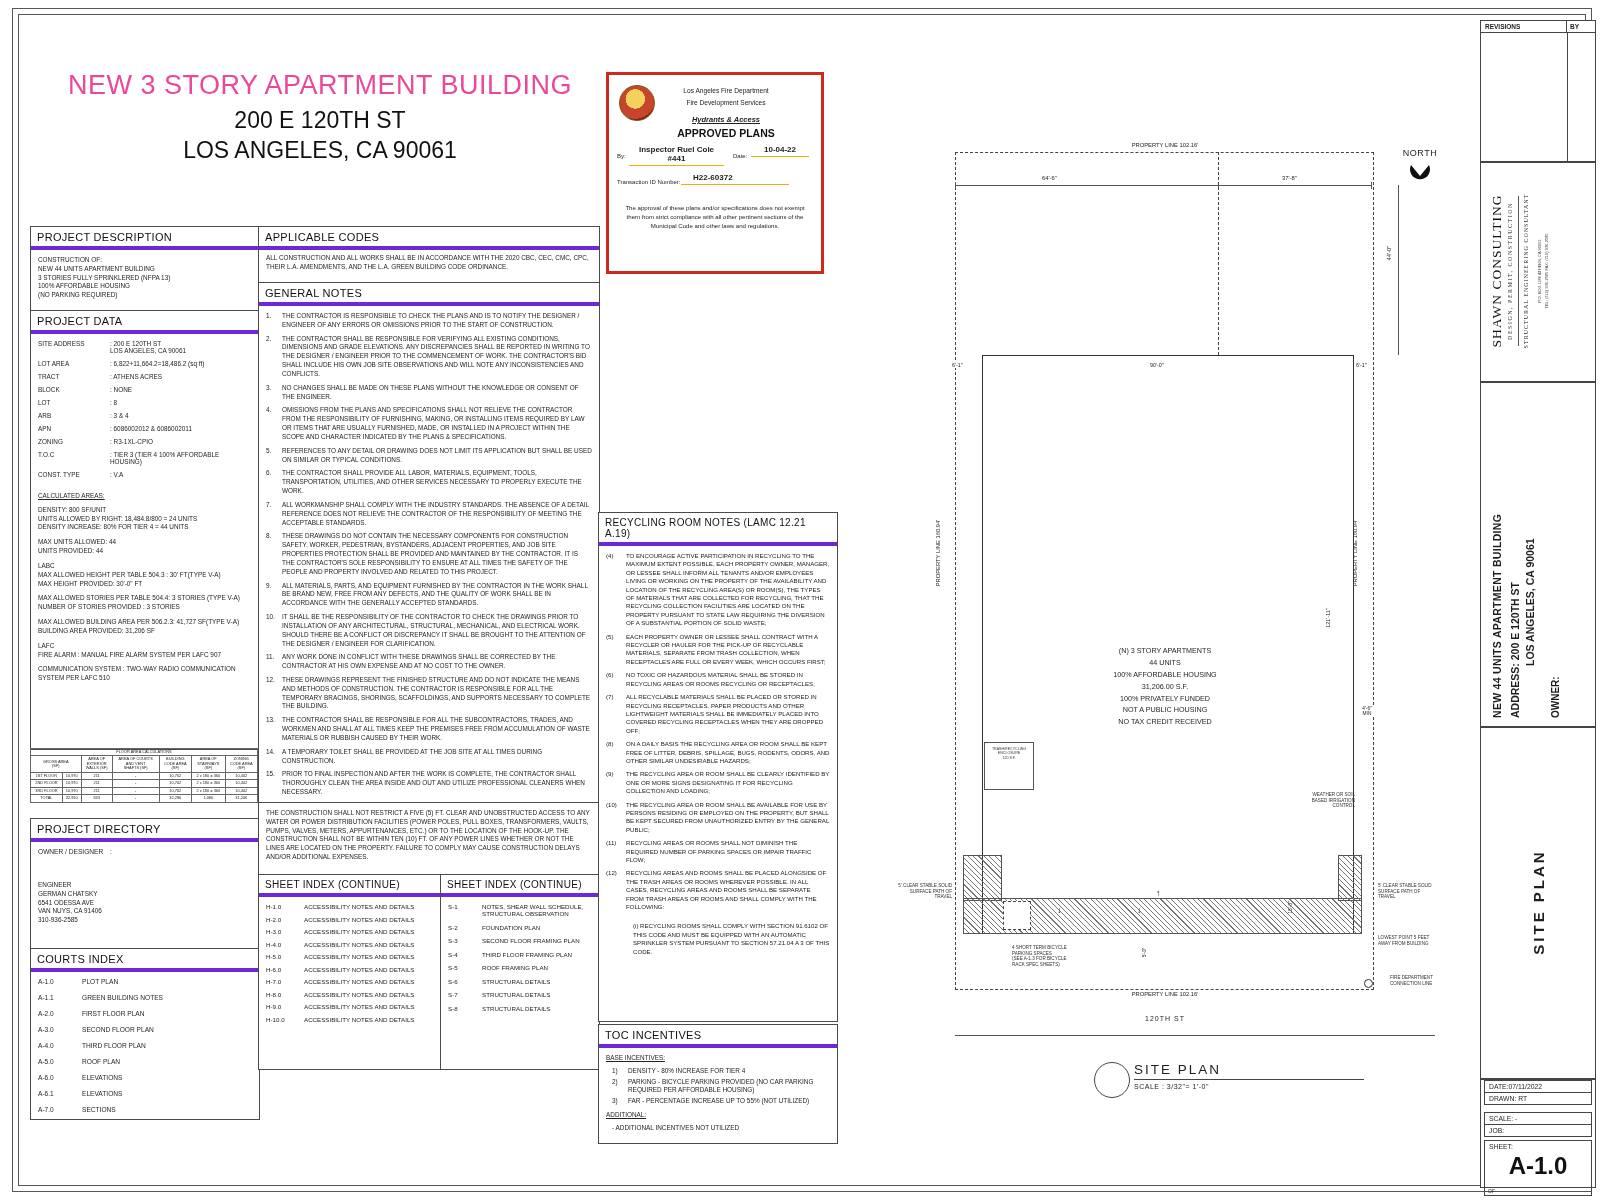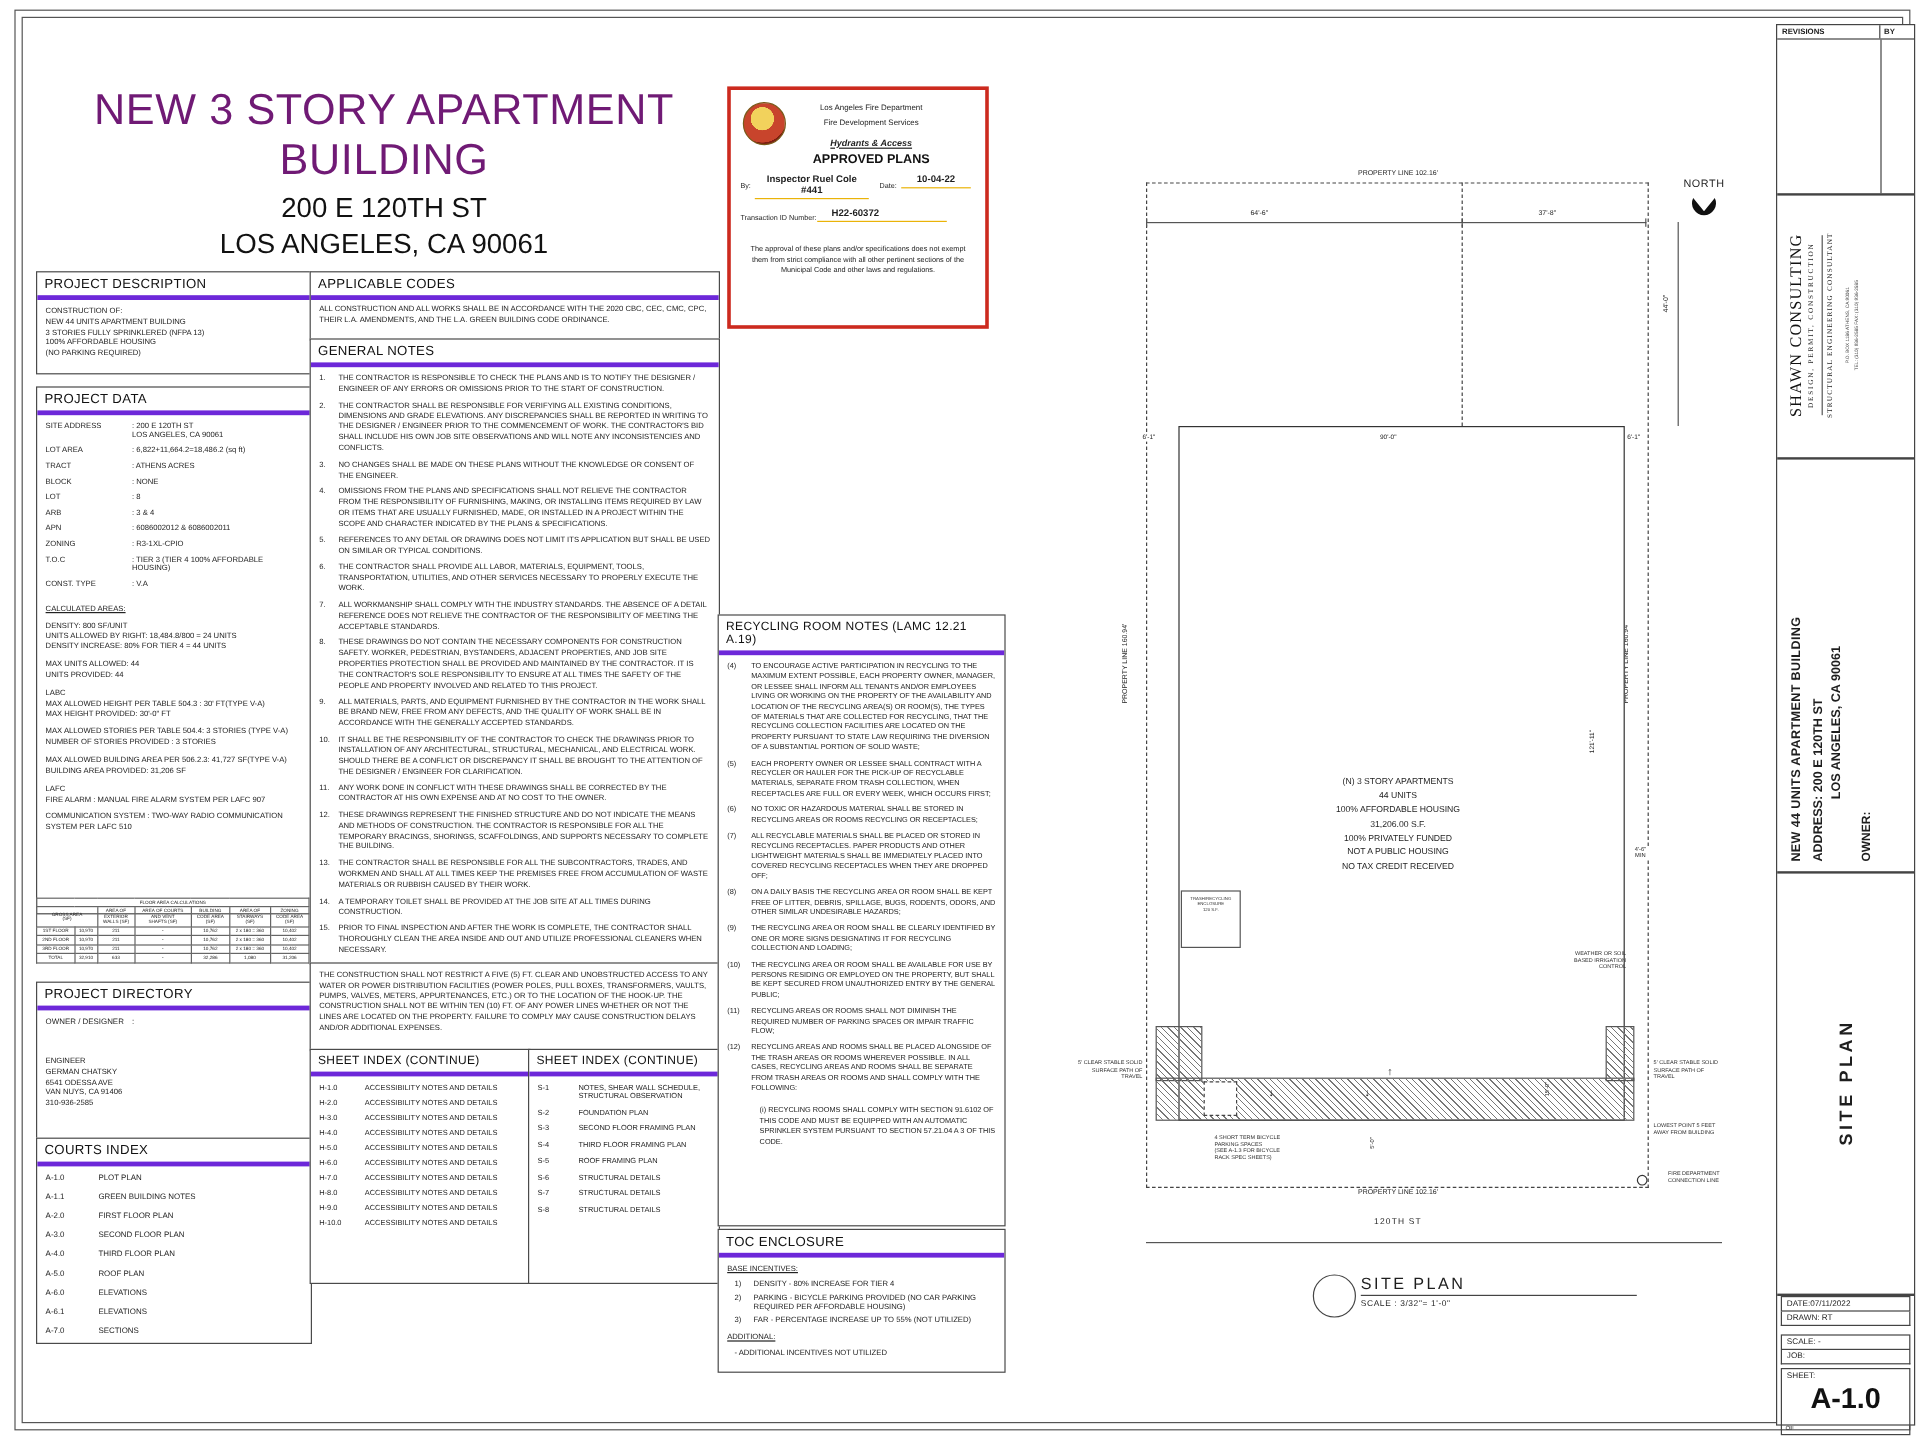--- a/index.html
+++ b/index.html
@@ -35,21 +35,21 @@
   .seal{width:34px;height:34px;border-radius:50%;border:1px solid #7a5a1a;background:radial-gradient(circle at 45% 38%,#f2d25c 0 34%,#c8442c 35% 70%,#7d2012 71% 100%);}
 </style>
 </head>
 <body>
 
 <div class="page">
   <div class="border-outer"></div>
   <div class="border-inner"></div>
 
   <div class="abs" style="left:40px;top:70px;width:560px;text-align:center;">
-    <div style="font-size:36px;letter-spacing:.5px;color:#701a75;">NEW 3 STORY APARTMENT BUILDING</div>
+    <div style="font-size:27px;letter-spacing:.5px;color:#ec4899;">NEW 3 STORY APARTMENT BUILDING</div>
     <div style="font-size:23px;margin-top:6px;color:#111;">200 E 120TH ST</div>
     <div style="font-size:23px;margin-top:3px;color:#111;">LOS ANGELES, CA 90061</div>
   </div>
 
   <div class="abs" style="left:606px;top:72px;width:212px;height:196px;border:3px solid #cc2a1e;background:#fff;">
     <div class="abs" style="left:10px;top:10px;">
         <div class="seal"></div>
       </div>
     <div class="abs" style="left:52px;top:12px;width:130px;text-align:center;font-size:6.6px;color:#222;">Los Angeles Fire Department</div>
     <div class="abs" style="left:52px;top:24px;width:130px;text-align:center;font-size:6.6px;color:#222;">Fire Development Services</div>
@@ -66,21 +66,21 @@
 
   <div class="panel" style="left:30px;top:226px;width:228px;height:84px;">
     <div class="hdr">PROJECT DESCRIPTION</div>
     <div class="bt pre pad">CONSTRUCTION OF:
 NEW 44 UNITS APARTMENT BUILDING
 3 STORIES FULLY SPRINKLERED (NFPA 13)
 100% AFFORDABLE HOUSING
 (NO PARKING REQUIRED)</div>
   </div>
 
-  <div class="panel" style="left:30px;top:322px;width:228px;height:438px;">
+  <div class="panel" style="left:30px;top:310px;width:228px;height:438px;">
     <div class="hdr">PROJECT DATA</div>
     <div class="pad">
         <div class="dir-row" style="font-size:6.4px;margin-bottom:6px;">
         <span class="dir-label">SITE ADDRESS</span>
         <span class="pre" style="flex:1;">: 200 E 120TH ST
   LOS ANGELES, CA 90061</span>
       </div>
         <div class="dir-row" style="font-size:6.4px;margin-bottom:6px;">
         <span class="dir-label">LOT AREA</span>
         <span class="pre" style="flex:1;">: 6,822+11,664.2=18,486.2 (sq ft)</span>
@@ -460,21 +460,21 @@
       </div>
         <div class="note-item bt" style="font-size:6.1px;">
         <span class="rec-num">(12)</span>
         <span class="note-txt">RECYCLING AREAS AND ROOMS SHALL BE PLACED ALONGSIDE OF THE TRASH AREAS OR ROOMS WHEREVER POSSIBLE. IN ALL CASES, RECYCLING AREAS AND ROOMS SHALL BE SEPARATE FROM TRASH AREAS OR ROOMS AND SHALL COMPLY WITH THE FOLLOWING:</span>
       </div>
       </div>
     <div class="bt" style="font-size:6.1px;padding:0 7px 0 34px;">(i) RECYCLING ROOMS SHALL COMPLY WITH SECTION 91.6102 OF THIS CODE AND MUST BE EQUIPPED WITH AN AUTOMATIC SPRINKLER SYSTEM PURSUANT TO SECTION 57.21.04 A 3 OF THIS CODE.</div>
   </div>
 
   <div class="panel" style="left:598px;top:1024px;width:238px;height:118px;">
-    <div class="hdr">TOC ENCLOSURE</div>
+    <div class="hdr">TOC INCENTIVES</div>
     <div class="pad">
       <div class="bt" style="text-decoration:underline;margin-bottom:4px;">BASE INCENTIVES:</div>
       <div>
           <div class="note-item bt" style="margin-bottom:2px;margin-left:6px;">
           <span class="note-num">1)</span>
           <span class="note-txt">DENSITY - 80% INCREASE FOR TIER 4</span>
         </div>
           <div class="note-item bt" style="margin-bottom:2px;margin-left:6px;">
           <span class="note-num">2)</span>
           <span class="note-txt">PARKING - BICYCLE PARKING PROVIDED (NO CAR PARKING REQUIRED PER AFFORDABLE HOUSING)</span>

